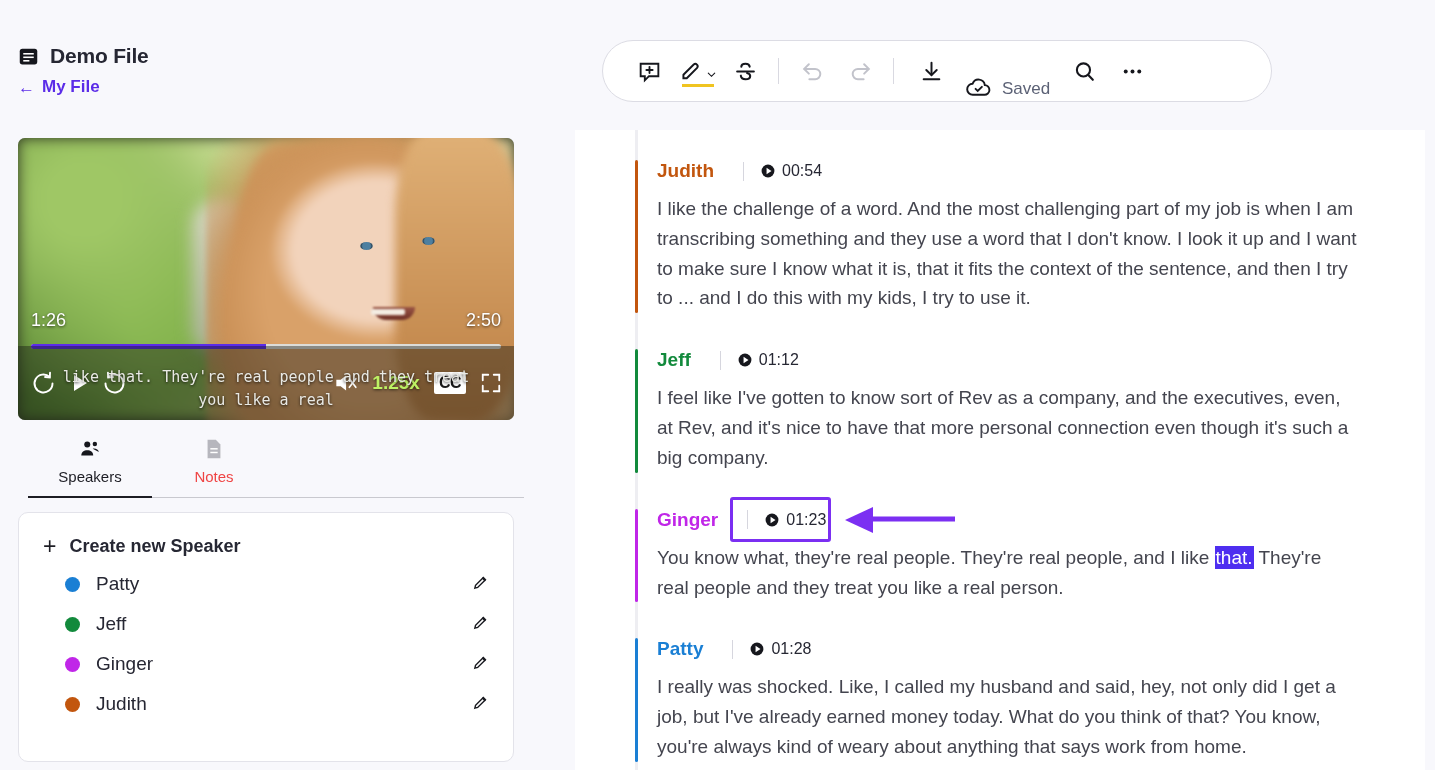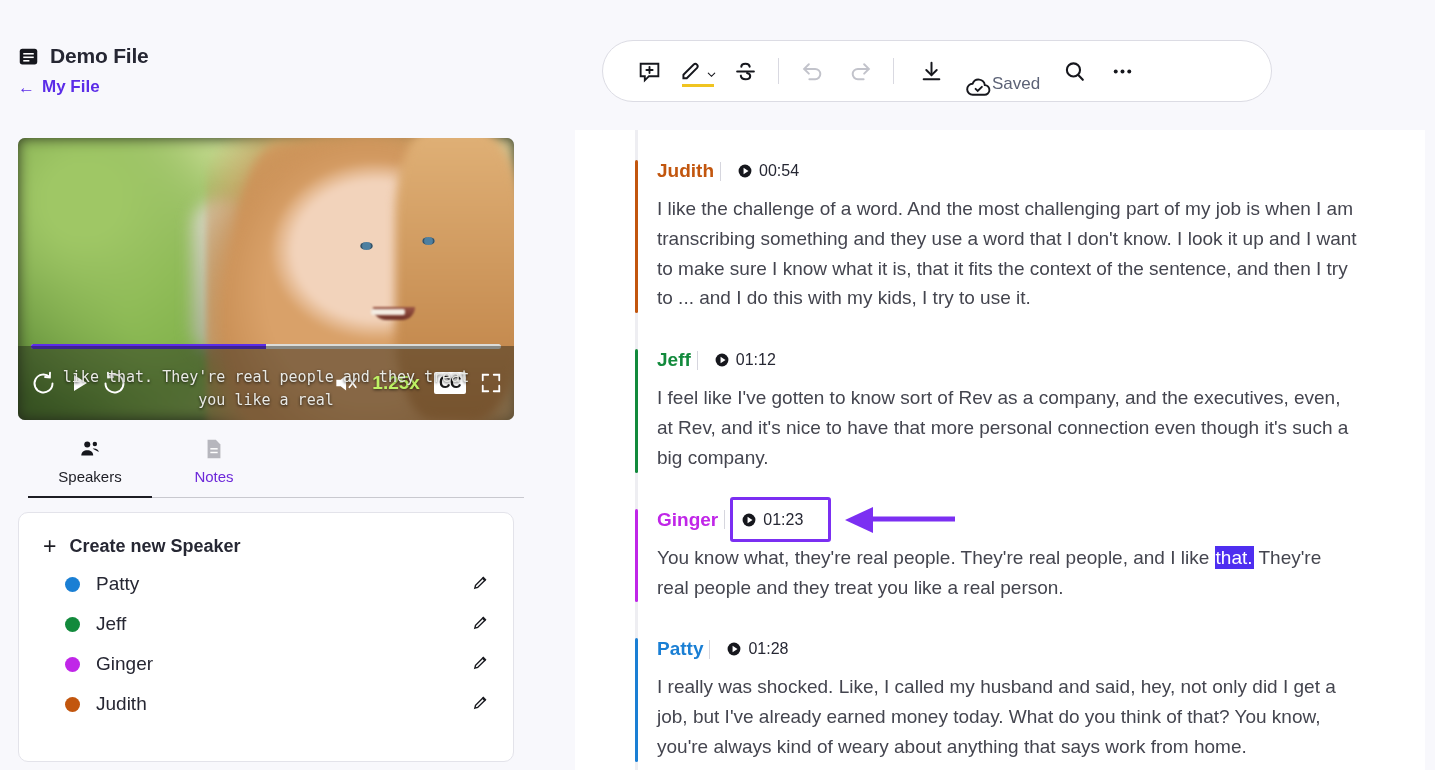--- a/index.html
+++ b/index.html
@@ -84,21 +84,21 @@
     padding: 0 40px; text-shadow: 0 1px 3px rgba(0,0,0,.8); pointer-events: none; }
 
   
   .tabs { position: absolute; left: 28px; top: 430px; width: 496px;
     display: flex; border-bottom: 1px solid #c9c9cf; }
   .tab { width: 124px; padding: 8px 0 11px; text-align: center; cursor: pointer;
     display: flex; flex-direction: column; align-items: center; gap: 4px; }
   .tab .tab-label { font-size: 15px; }
   .tab.active { border-bottom: 2px solid #1d1d24; margin-bottom: -1px; }
   .tab.active .tab-label { color: #1d1d24; }
-  .tab.inactive .tab-label { color: #6d28d9; }
+  .tab.inactive .tab-label { color: #ef4444; }
   .tab.inactive svg { color: #b6b6bd; }
 
   
   .spk-card { position: absolute; left: 18px; top: 512px; width: 496px; height: 250px;
     background: #fff; border: 1px solid #e3e3ea; border-radius: 10px; padding: 22px 24px 0 24px; }
   .create-spk { display: flex; align-items: center; gap: 13px; cursor: pointer; margin-bottom: 6px; }
   .create-spk .plus { font-size: 23px; color: #1d1d24; line-height: 1; font-weight: 300; }
   .create-spk .cs-label { font-size: 18px; font-weight: bold; color: #262733; }
   .spk-row { display: flex; align-items: center; height: 40px; padding-left: 22px; cursor: pointer; }
   .dot { width: 15px; height: 15px; border-radius: 50%; flex: 0 0 auto; }
@@ -109,36 +109,36 @@
   .toolbar {
     position: absolute; left: 602px; top: 40px; width: 670px; height: 62px;
     background: #fff; border: 1px solid #dcdce4; border-radius: 31px;
     display: flex; align-items: center; padding: 0 22px; gap: 0;
   }
   .tb-btn { width: 48px; height: 44px; display: flex; align-items: center; justify-content: center;
     cursor: pointer; position: relative; color: #16171d; }
   .tb-btn.disabled { color: #c2c3cb; cursor: default; }
   .tb-sep { width: 1px; height: 26px; background: #d9d9e1; margin: 0 9px; }
   .hl-underline { position: absolute; bottom: 6px; left: 9px; width: 32px; height: 3px; background: #f0c420; }
-  .tb-saved { display: flex; align-items: flex-start; padding: 0 6px 0 10px; cursor: pointer; margin-top: 36px; }
+  .tb-saved { display: flex; align-items: center; gap: 10px; padding: 0 6px 0 10px; cursor: pointer; margin-top: 36px; }
   .tb-saved-label { font-size: 17px; color: #5c6276; }
   .tb-gap-l { margin-left: 4px; }
 
   
   .transcript {
     position: absolute; left: 575px; top: 130px; width: 850px; height: 640px;
     background: #fff; overflow: hidden;
   }
   .rail { position: absolute; left: 60px; top: 0; width: 3px; height: 640px; background: #eeeef2; }
   .blocks { position: absolute; left: 0; top: 0; width: 850px; padding: 24px 0 0 0; }
   .blk { position: relative; padding: 0 0 30px 82px; }
   .blk-bar { position: absolute; left: 60px; top: 6px; width: 3px; bottom: 30px; border-radius: 2px; }
   .blk-head { display: flex; align-items: center; height: 34px; }
   .spk-label { font-size: 19px; font-weight: bold; }
-  .ts-wrap { display: flex; align-items: center; margin-left: 6px; }
+  .ts-wrap { display: flex; align-items: center; margin-left: 29px; }
   .ts-divider { width: 1px; height: 19px; background: #d6d6de; margin-right: 17px; }
   .ts { display: inline-flex; align-items: center; gap: 7px; font-size: 16px; color: #262733; cursor: pointer; }
   .ts .ts-icon { width: 14px; height: 14px; display: block; }
   .blk-text { font-size: 19px; line-height: 1.57; color: #44454f; max-width: 700px; margin-top: 6px; }
   .sel { background: #4e2ef0; color: #fff; padding: 1px 1px; }
 
   
   .anno-box { position: absolute; left: 742px; top: 508px; width: 104px; height: 52px;
     border: 3px solid #7b2ff2; border-radius: 3px; background: transparent; pointer-events: none; }
   .anno-arrow { position: absolute; left: 868px; top: 548px; width: 110px; height: 26px; pointer-events: none; }
@@ -174,20 +174,24 @@
         <div class="v-vase"></div>
         <div class="v-hairL"></div>
         <div class="v-face"></div>
         <div class="v-hairR"></div>
         <div class="v-eye1"></div>
         <div class="v-eye2"></div>
         <div class="v-mouth"></div>
         <div class="v-teeth"></div>
       </div>
 
+      <div class="v-times">
+        <span>1:26</span>
+        <span>2:50</span>
+      </div>
 
       <div class="v-progress">
         <div class="v-progress-fill" id="progfill" style="width: 50%;"></div>
       </div>
 
       <div class="v-controls">
         <div class="vc-left">
           <span class="vc">
             <svg width="27" height="27" viewBox="0 0 24 24" fill="none" stroke="#fff" stroke-width="1.7" stroke-linecap="round">
                 <path d="M20 12a8 8 0 1 1-2.6-5.9"></path>

